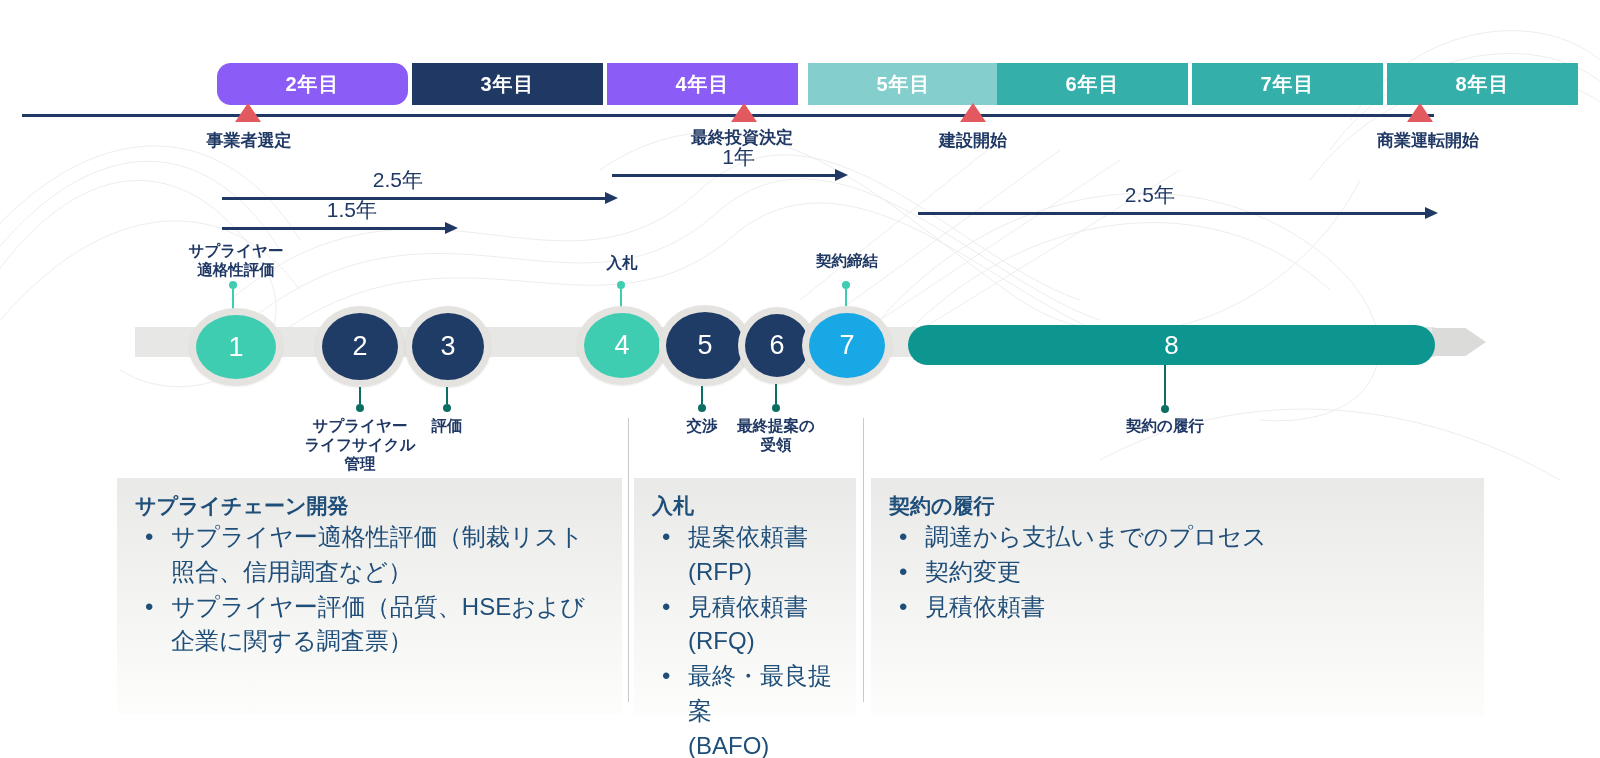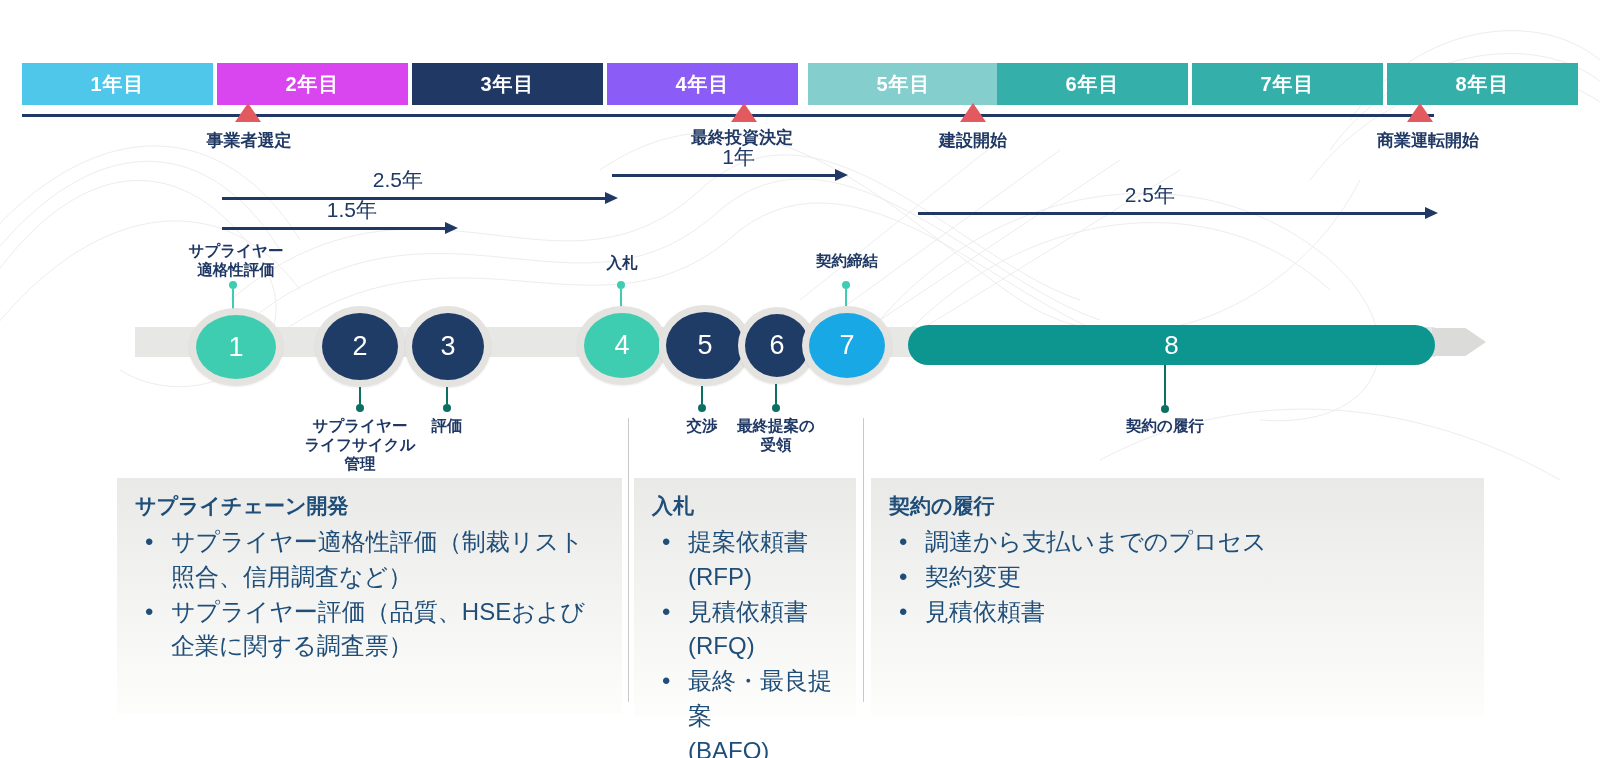--- a/index.html
+++ b/index.html
@@ -44,21 +44,21 @@
   .stem.above { background:#3FCDB2; }
   .stem.below { background:#0C6F64; }
   .dot { position:absolute; width:8px; height:8px; border-radius:50%; }
   .dot.above { background:#3FCDB2; }
   .dot.below { background:#0C6F64; }
 
   
   .vline { position:absolute; width:1px; top:418px; height:284px; background:#C9C9C9; }
   .info-box { position:absolute; top:478px; height:236px; background:linear-gradient(#E9E9E7,#FDFDFC);
     padding:14px 18px 10px 18px; color:#1F4E79; }
-  .info-title { font-size:21px; font-weight:bold; margin-bottom:5px; color:#1F4E79; }
+  .info-title { font-size:21px; font-weight:bold; color:#1F4E79; }
   .info-item { position:relative; padding-left:36px; font-size:24px; line-height:1.45; white-space:pre-line; }
   .info-item::before { content:'\2022'; position:absolute; left:10px; }
 </style>
 </head>
 <body>
 
 <div id="canvas">
 
   <svg id="deco" viewBox="0 0 1600 758">
     <g fill="none" stroke="#EDEDED" stroke-width="1">
@@ -73,22 +73,21 @@
       <path d="M880,320 C1000,180 1200,150 1330,260 C1420,340 1380,430 1260,420"></path>
       <path d="M900,340 C1020,210 1210,180 1330,290"></path>
       <path d="M1350,120 C1420,20 1540,10 1600,60"></path>
       <path d="M1330,150 C1410,40 1550,30 1610,90"></path>
       <path d="M1310,180 C1400,60 1560,50 1620,120"></path>
       <path d="M800,300 L1000,140 M840,310 L1060,150 M880,320 L1120,160 M920,330 L1180,170"></path>
       <path d="M1100,460 C1250,380 1420,400 1560,480"></path>
     </g>
   </svg>
 
-  <div class="year-cell" style="left: 22px; background: rgb(79, 199, 235);">1年目</div>
-  <div class="year-cell" style="left: 217px; background: #d946ef;">2年目</div>
+  <div class="year-cell" style="left: 217px; background: #8b5cf6; border-radius: 14px;">2年目</div>
   <div class="year-cell" style="left: 412px; background: rgb(31, 56, 100);">3年目</div>
   <div class="year-cell" style="left: 607px; background: #8b5cf6;">4年目</div>
   <div class="year-cell" style="left: 802px; background: rgb(132, 207, 205); margin-left: 6px;">5年目</div>
   <div class="year-cell" style="left: 997px; background: rgb(53, 175, 170);">6年目</div>
   <div class="year-cell" style="left: 1192px; background: rgb(53, 175, 170);">7年目</div>
   <div class="year-cell" style="left: 1387px; background: rgb(53, 175, 170);">8年目</div>
 
   <div class="base-line"></div>
 
   <div class="milestone-tri" style="left:235px"></div>

